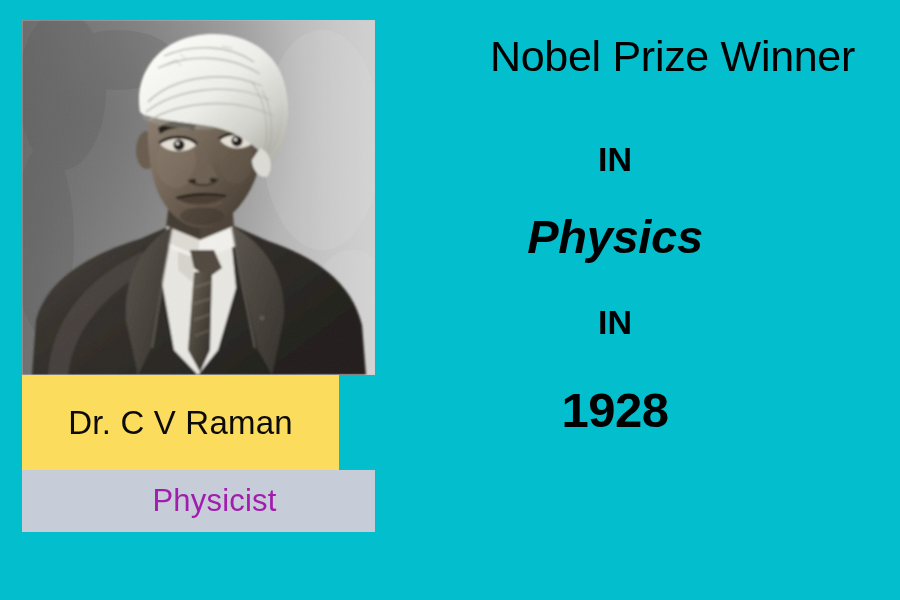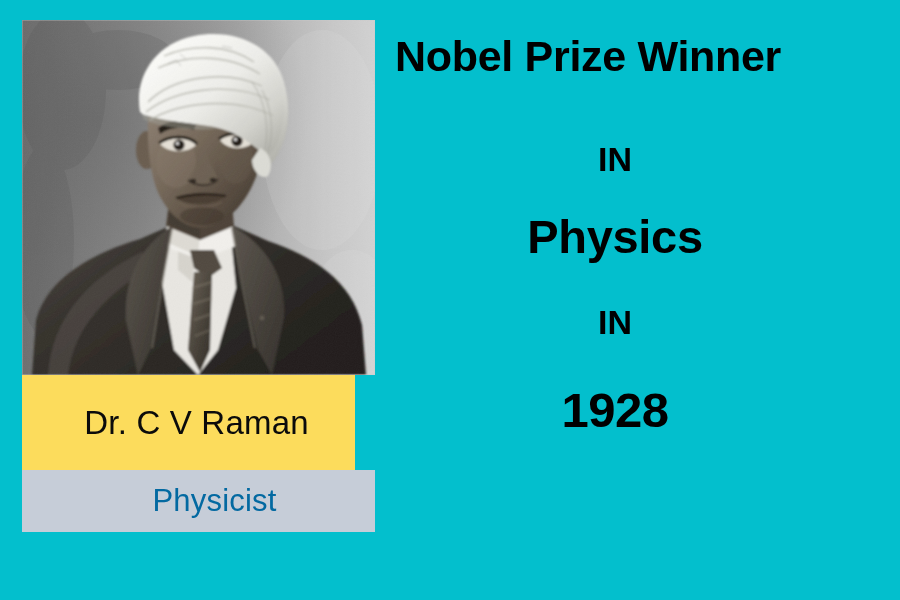--- a/index.html
+++ b/index.html
@@ -49,21 +49,20 @@
   .name-bar {
     position: absolute;
     left: 0;
     top: 355px;
     width: 317px;
     height: 95px;
     background: #fcdc5c;
     display: flex;
     align-items: center;
     justify-content: center;
-    padding-left: 16px;
   }
   .name-bar .txt {
     font-size: 33px;
     font-weight: 400;
     color: #0b0b0b;
     letter-spacing: 0.2px;
     white-space: nowrap;
   }
 
   .role-bar {
@@ -73,43 +72,43 @@
     width: 353px;
     height: 62px;
     background: #c6cdd8;
     display: flex;
     align-items: center;
     justify-content: center;
   }
   .role-bar .txt {
     font-size: 31px;
     font-weight: 400;
-    color: #0369a1;
+    color: #a21caf;
     letter-spacing: 0.2px;
     white-space: nowrap;
     margin-left: 32px;
   }
 
   
   .text-column {
     position: absolute;
     left: 395px;
     top: 0;
     width: 505px;
     height: 600px;
   }
 
   .headline {
     position: absolute;
     left: 0;
     top: 32px;
     width: 460px;
-    text-align: left;
+    text-align: right;
     font-size: 43px;
-    font-weight: 700;
+    font-weight: 400;
     color: #000000;
     letter-spacing: -0.3px;
     white-space: nowrap;
   }
 
   .connector-1 {
     position: absolute;
     left: 0;
     top: 140px;
     width: 440px;
@@ -124,20 +123,21 @@
     position: absolute;
     left: 0;
     top: 209px;
     width: 440px;
     text-align: center;
     font-size: 47px;
     font-weight: 700;
     color: #000000;
     letter-spacing: -0.3px;
     white-space: nowrap;
+    font-style: italic;
   }
 
   .connector-2 {
     position: absolute;
     left: 0;
     top: 303px;
     width: 440px;
     text-align: center;
     font-size: 34px;
     font-weight: 700;

